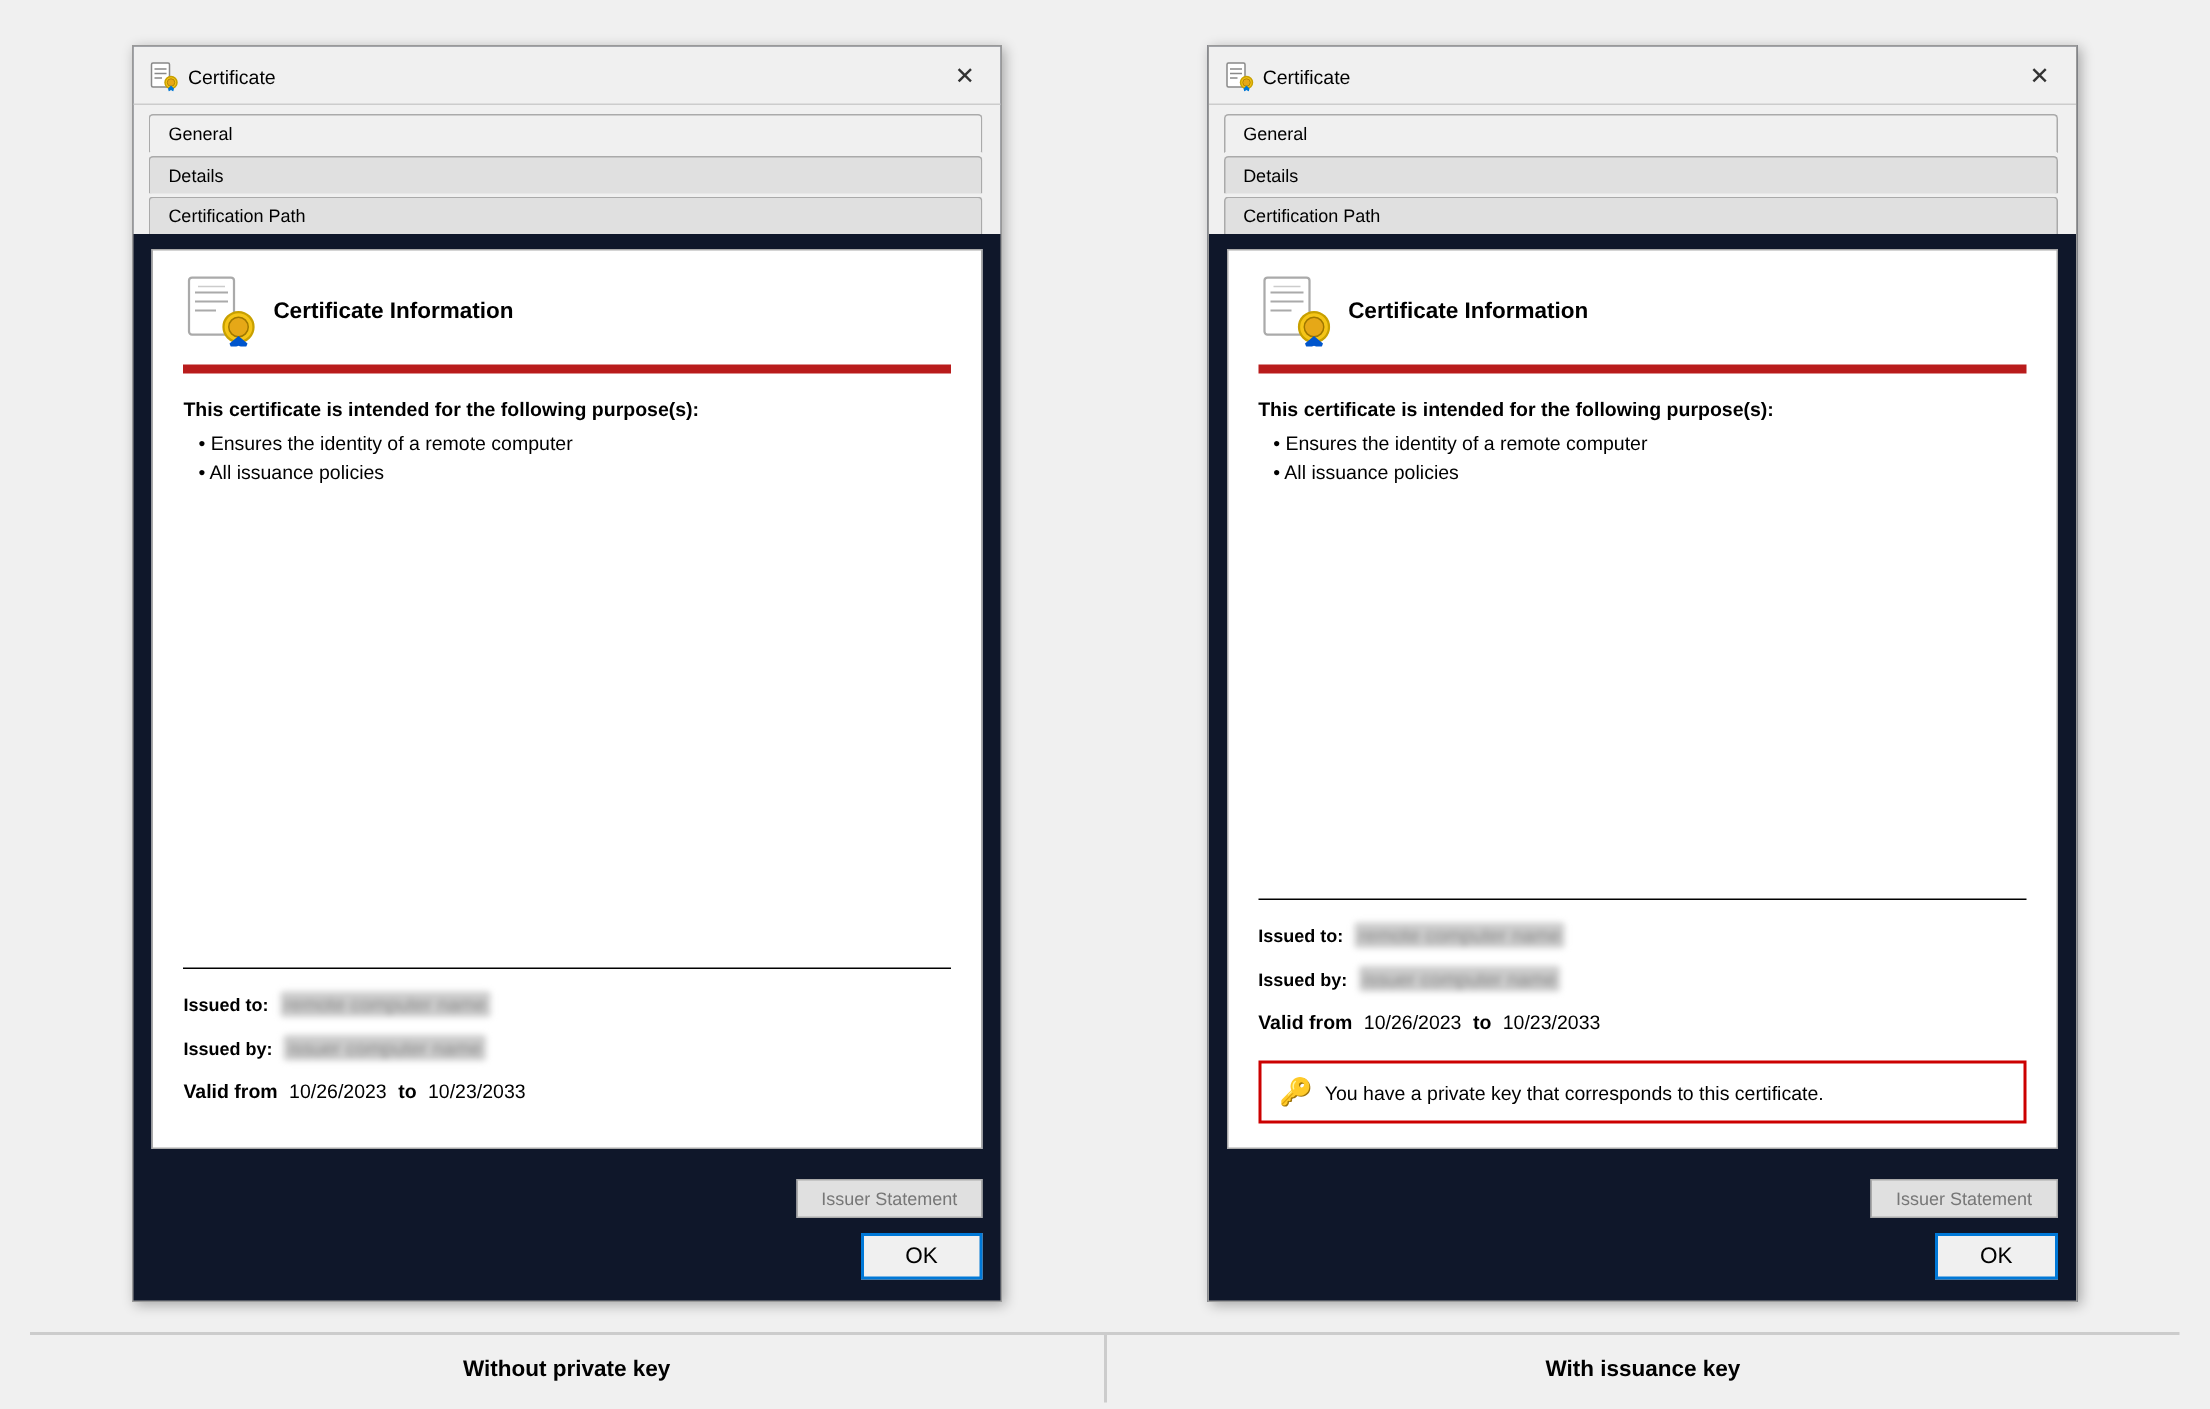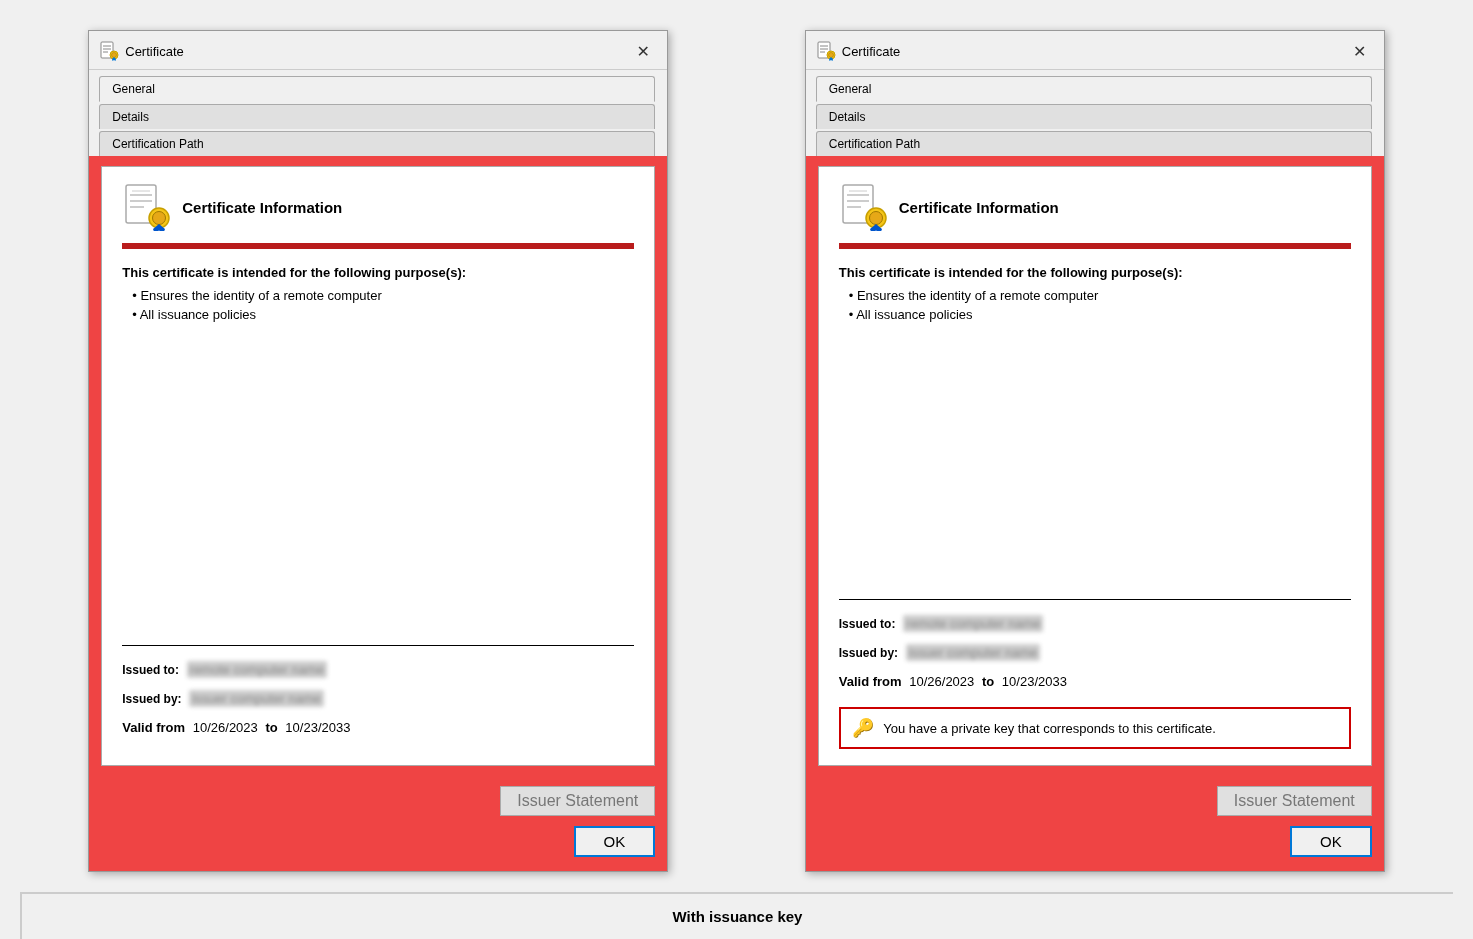--- a/index.html
+++ b/index.html
@@ -30,21 +30,21 @@
       align-items: flex-start;
     }
     .dialog-section {
       display: flex;
       flex-direction: column;
       align-items: center;
       flex: 1;
       padding: 10px 30px 20px 30px;
     }
     .dialog-window {
-      background: #ef4444;
+      background: #0f172a;
       border: 1px solid #999;
       box-shadow: 2px 2px 8px rgba(0,0,0,0.3);
       width: 580px;
       min-height: 820px;
       display: flex;
       flex-direction: column;
     }
     .title-bar {
       background: #f0f0f0;
       display: flex;
@@ -209,21 +209,21 @@
       display: flex;
       justify-content: flex-end;
       padding: 8px 12px 10px 12px;
       gap: 8px;
     }
     .btn-issuer {
       padding: 5px 16px;
       background: #e0e0e0;
       border: 1px solid #aaa;
       cursor: pointer;
-      font-size: 16px;
+      font-size: 12px;
       color: #777;
     }
     .btn-ok {
       padding: 5px 28px;
       background: #f0f0f0;
       border: 2px solid #0078d7;
       cursor: pointer;
       font-size: 15px;
       font-weight: 400;
     }
@@ -445,16 +445,17 @@
         </div>
         <div class="dialog-footer" style="padding-top:0; justify-content: flex-end; padding: 0 12px 14px 12px;">
           <button class="btn-ok">OK</button>
         </div>
       </div>
     </div>
 
   </div>
 
   <div class="caption-row">
+    <div class="caption-section">Without private key</div>
     <div class="divider-vertical"></div>
     <div class="caption-section">With issuance key</div>
   </div>
 </div>
 
 </body></html>

